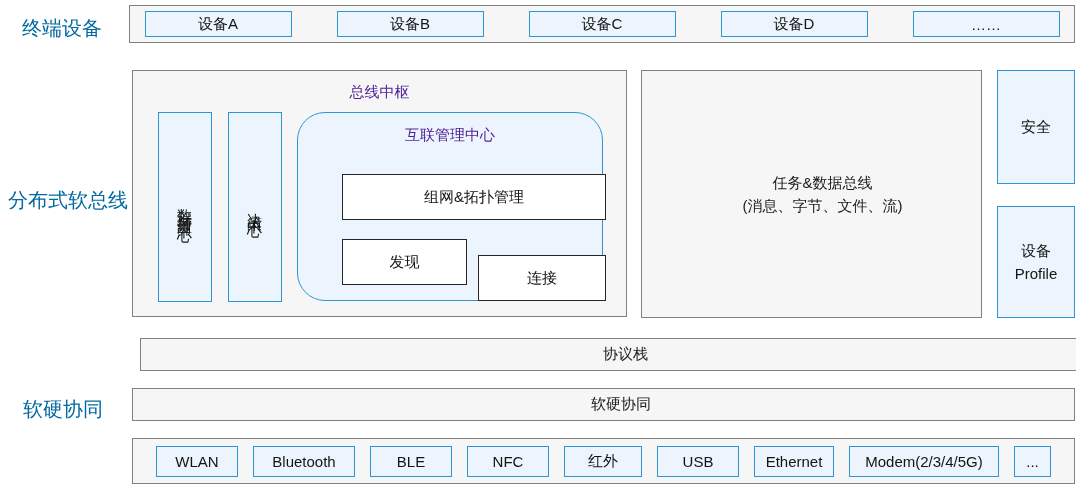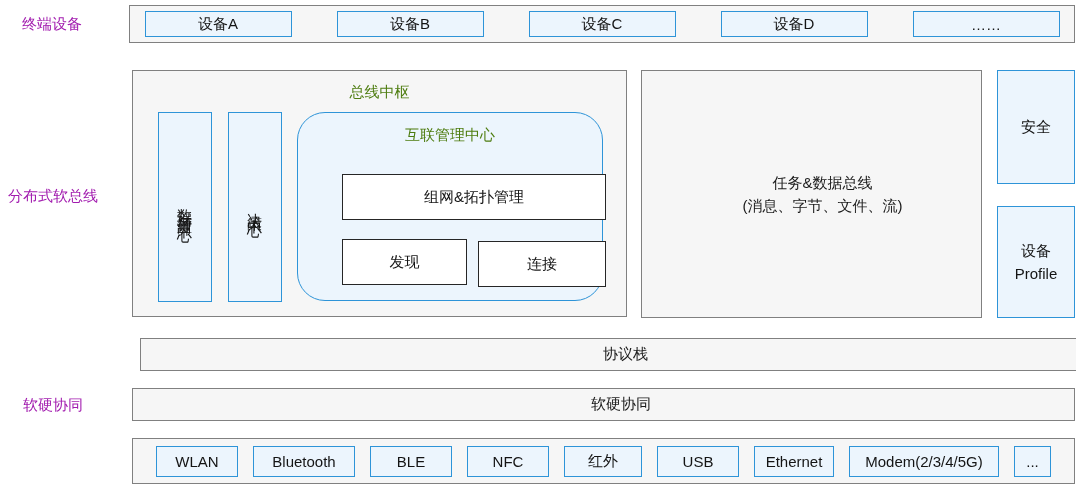--- a/index.html
+++ b/index.html
@@ -10,22 +10,22 @@
     height: 486px;
     background: #ffffff;
     overflow: hidden;
     font-size: 15px;
   }
   .abs { position: absolute; box-sizing: border-box; }
 
   
   .row-label {
     position: absolute;
-    font-size: 15px;
-    color: #a21caf;
+    font-size: 20px;
+    color: #0369a1;
     white-space: nowrap;
   }
 
   
   .gray-box {
     background: #f6f6f6;
     border: 1px solid #808080;
   }
 
   
@@ -48,21 +48,21 @@
     justify-content: center;
     text-align: center;
     color: #141414;
     margin-left: 22px;
   }
 
   .container-title {
     position: absolute;
     left: 0; right: 0;
     text-align: center;
-    color: #4d7c0f;
+    color: #4c1d95;
   }
 
   .hcenter {
     display: flex;
     align-items: center;
     justify-content: center;
     text-align: center;
   }
 
   .vtext {
@@ -106,21 +106,21 @@
     </div>
 
     <div class="abs blue-box" style="left:95px; top:41px; width:54px; height:190px;">
       <span class="vtext">决策中心</span>
     </div>
 
     <div class="abs blue-box" style="left:164px; top:41px; width:306px; height:189px; display:block;border-radius:28px;">
       <div class="container-title" style="top:13px;">互联管理中心</div>
       <div class="abs white-box" style="left:22px; top:61px; width:264px; height:46px;">组网&amp;拓扑管理</div>
       <div class="abs white-box" style="left:22px; top:126px; width:125px; height:46px;">发现</div>
-      <div class="abs white-box" style="left:158px; top:128px; width:128px; height:46px;">连接</div>
+      <div class="abs white-box" style="left:158px; top:142px; width:128px; height:46px;">连接</div>
     </div>
   </div>
 
   <div class="abs gray-box hcenter pre-line" style="left:641px; top:70px; width:341px; height:248px;padding-left:22px;">任务&amp;数据总线
 (消息、字节、文件、流)</div>
 
   <div class="abs blue-box" style="left:997px; top:70px; width:78px; height:114px;">安全</div>
 
   <div class="abs blue-box pre-line" style="left:997px; top:206px; width:78px; height:112px;">设备
 Profile</div>

